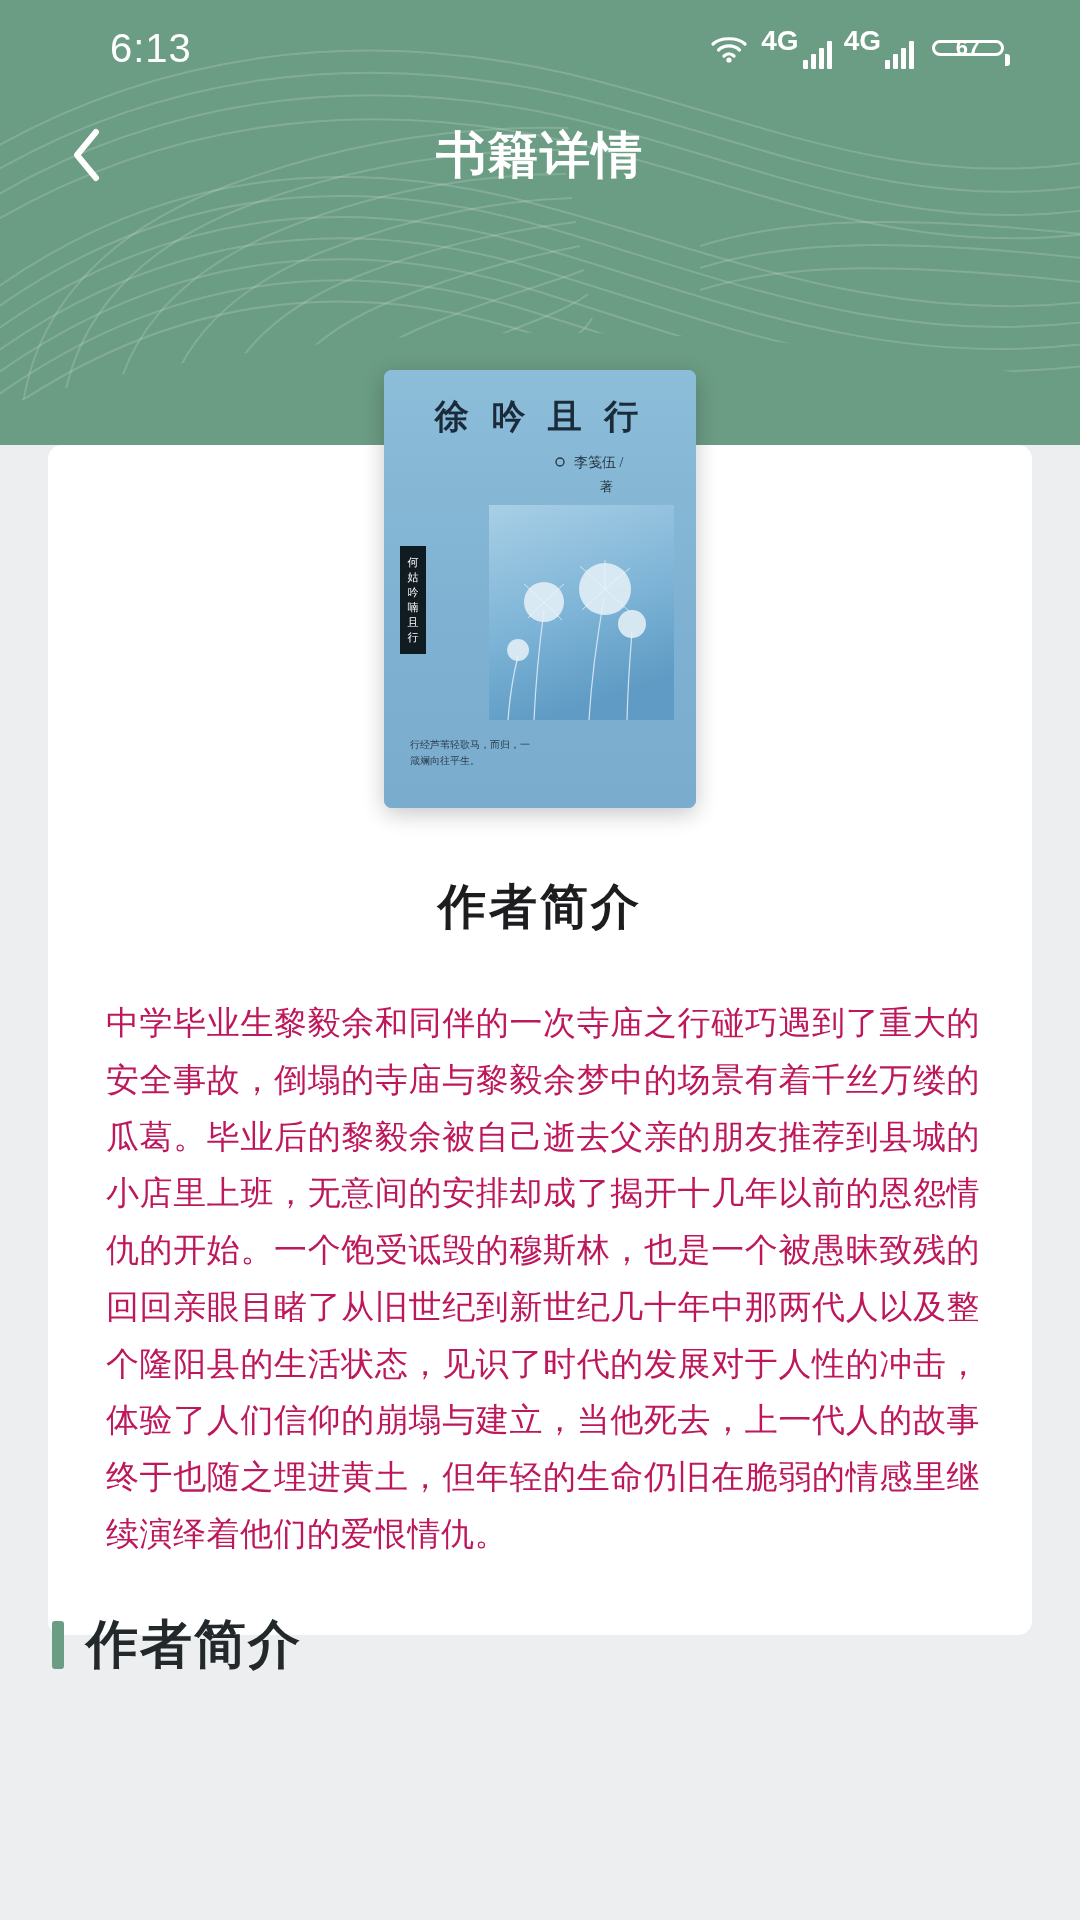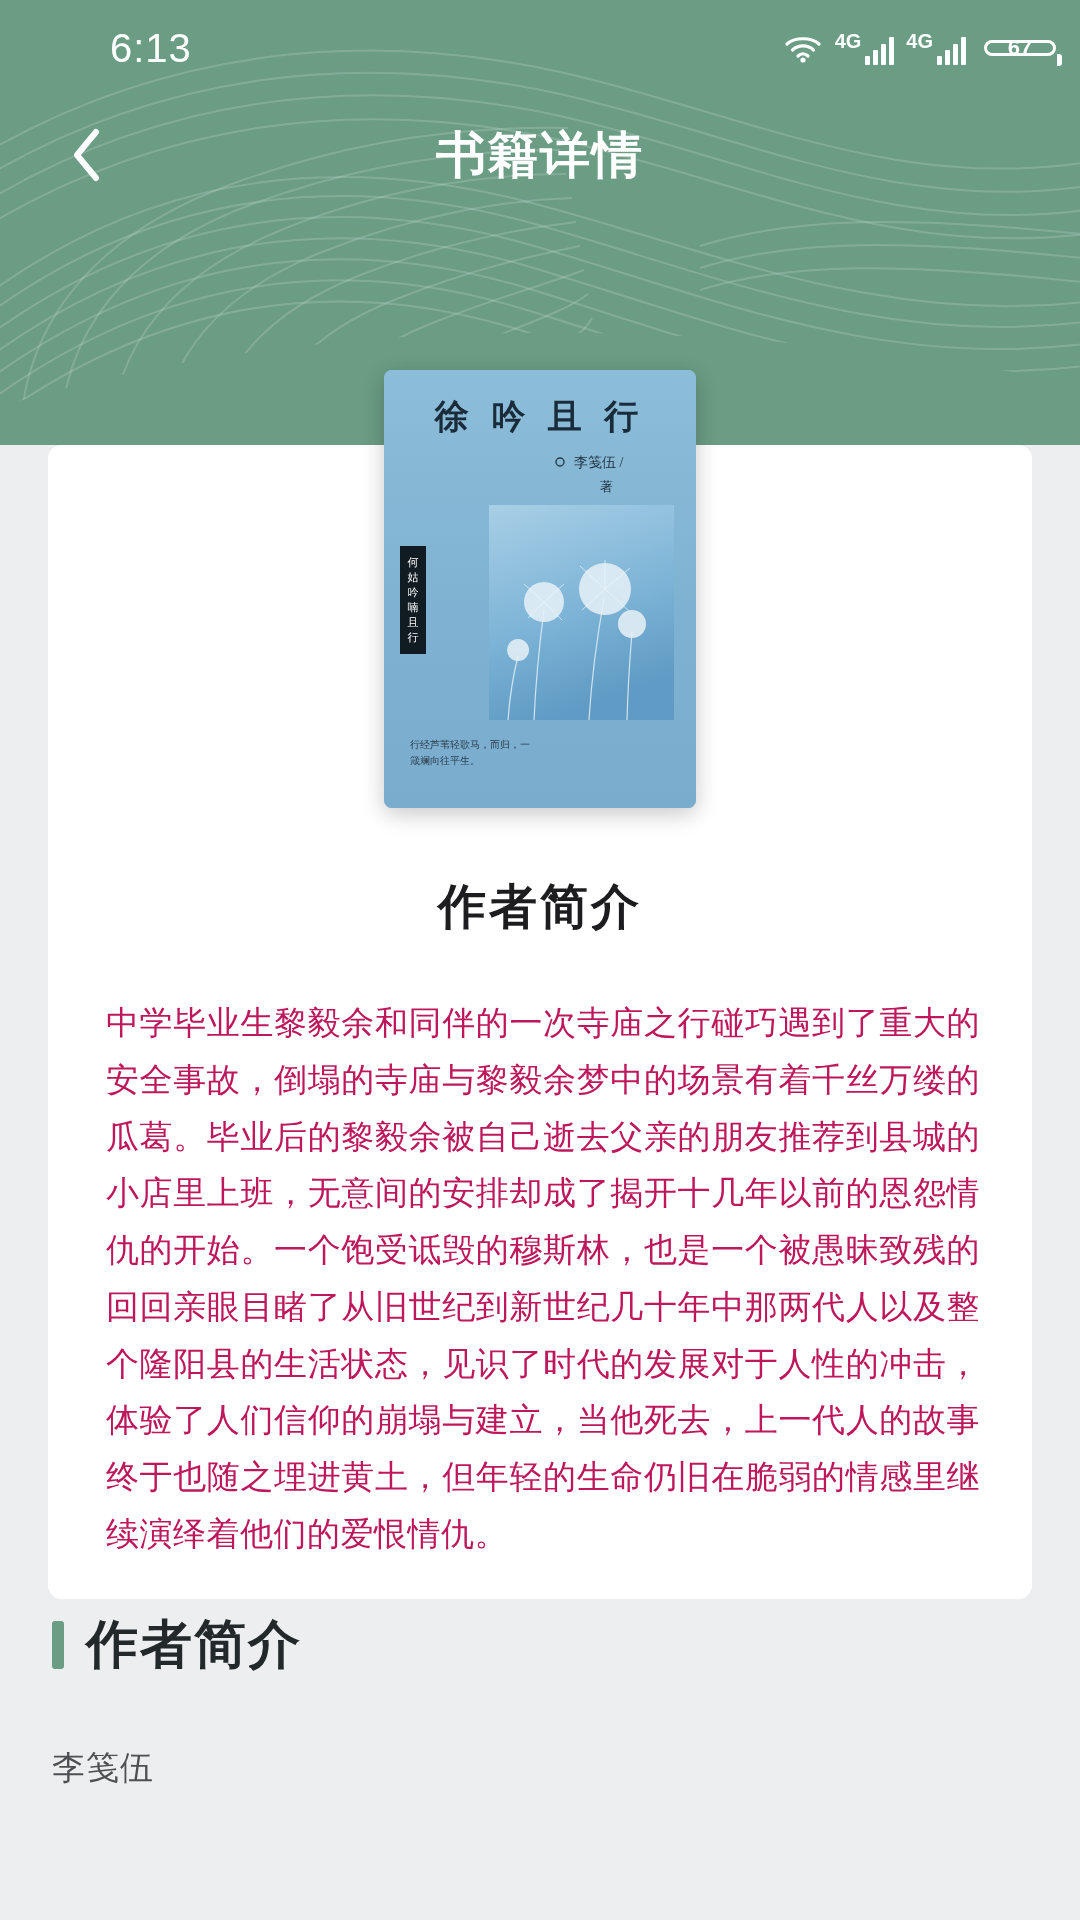--- a/index.html
+++ b/index.html
@@ -43,41 +43,41 @@
 
   
   .statusbar {
     position: absolute;
     top: 0; left: 0;
     width: 1080px;
     height: 96px;
     display: flex;
     align-items: center;
     justify-content: space-between;
-    padding: 0 24px 0 110px;
+    padding: 0 76px 0 110px;
     color: #ffffff;
   }
   .status-time {
     font-size: 40px;
     font-weight: 500;
     letter-spacing: 1px;
     line-height: 1;
   }
   .status-right {
     display: flex;
     align-items: center;
     gap: 12px;
   }
   .signal-group {
     display: flex;
     align-items: flex-end;
     gap: 4px;
   }
   .signal-label {
-    font-size: 20px;
+    font-size: 28px;
     font-weight: 700;
     line-height: 1;
     margin-bottom: 14px;
   }
   .bars {
     display: flex;
     align-items: flex-end;
     gap: 3px;
     height: 28px;
   }
@@ -150,21 +150,21 @@
   }
 
   
   .book-card {
     position: absolute;
     top: 445px;
     left: 48px;
     width: 984px;
     background: #ffffff;
     border-radius: 14px;
-    padding: 0 0 36px 0;
+    padding: 0 0 72px 0;
   }
 
   .cover-wrap {
     position: absolute;
     top: -75px;
     left: 50%;
     transform: translateX(-50%);
     width: 312px;
     height: 438px;
     border-radius: 8px;
@@ -364,16 +364,15 @@
 
     <div class="book-title">作者简介</div>
     <div class="book-desc">中学毕业生黎毅余和同伴的一次寺庙之行碰巧遇到了重大的安全事故，倒塌的寺庙与黎毅余梦中的场景有着千丝万缕的瓜葛。毕业后的黎毅余被自己逝去父亲的朋友推荐到县城的小店里上班，无意间的安排却成了揭开十几年以前的恩怨情仇的开始。一个饱受诋毁的穆斯林，也是一个被愚昧致残的回回亲眼目睹了从旧世纪到新世纪几十年中那两代人以及整个隆阳县的生活状态，见识了时代的发展对于人性的冲击，体验了人们信仰的崩塌与建立，当他死去，上一代人的故事终于也随之埋进黄土，但年轻的生命仍旧在脆弱的情感里继续演绎着他们的爱恨情仇。</div>
   </div>
 
   <div class="author-section">
     <div class="section-head">
       <div class="section-bar"></div>
       <div class="section-title">作者简介</div>
     </div>
-    <div class="author-name">李笺伍</div>
   </div>
 
 </div>
 
 </body></html>

